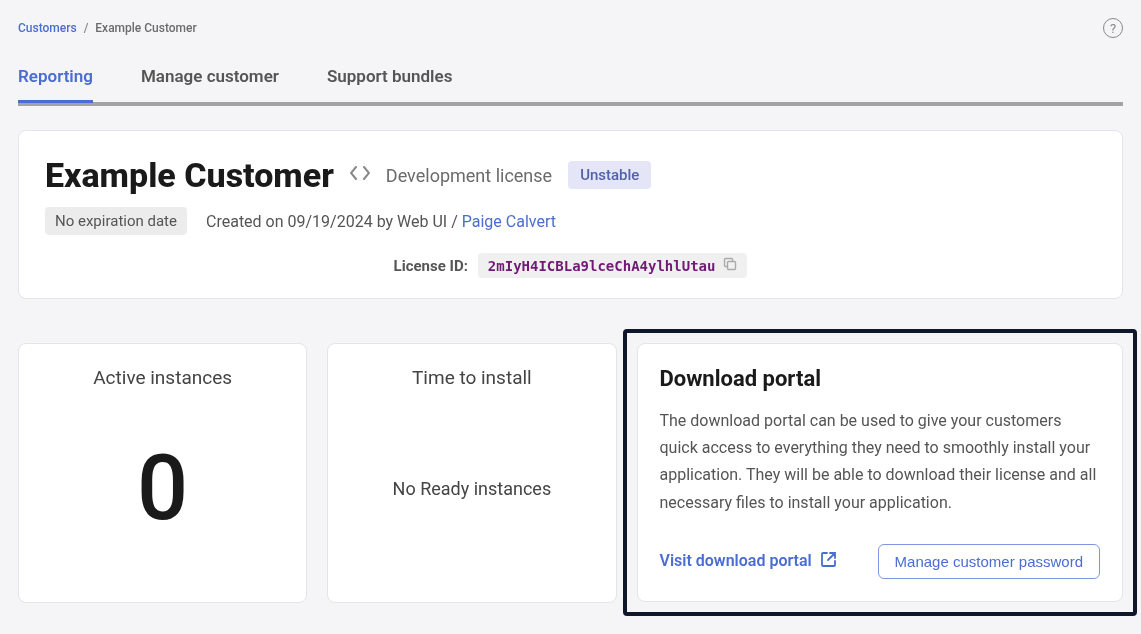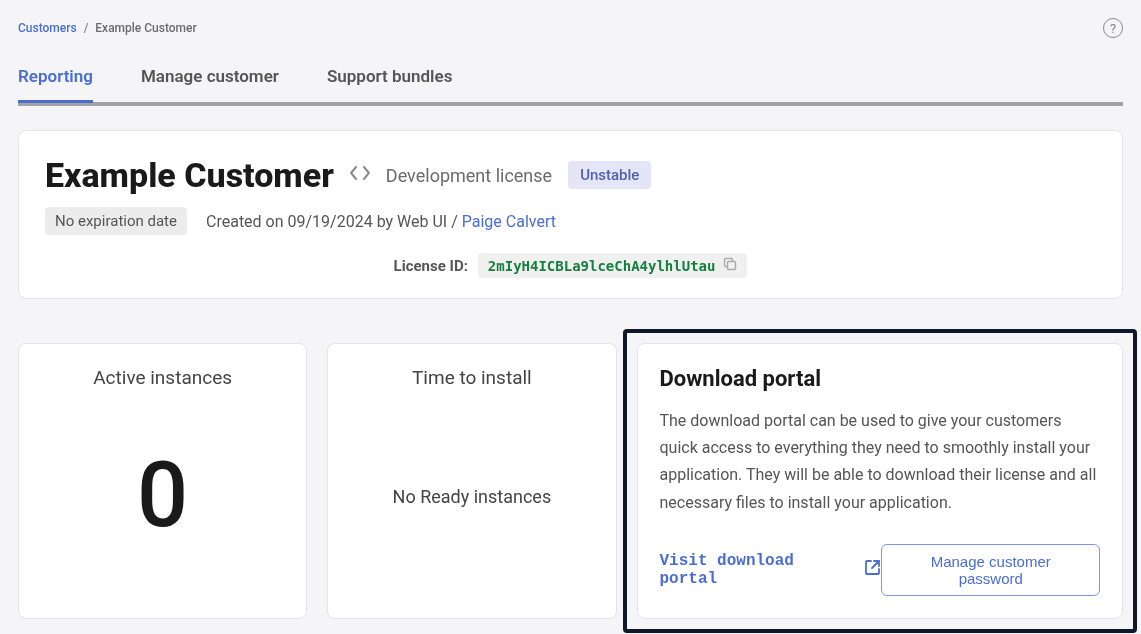--- a/index.html
+++ b/index.html
@@ -147,21 +147,21 @@
       font-size: 15px;
       color: #555;
       font-weight: bold;
     }
     .license-id-box {
       background: #f0f0f0;
       padding: 4px 10px;
       border-radius: 4px;
       font-family: ui-monospace, Menlo, Consolas, monospace;
       font-size: 14px;
-      color: #15803d;
+      color: #701a75;
       display: flex;
       align-items: center;
       gap: 8px;
     }
     .copy-icon {
       color: #aaa;
       cursor: pointer;
     }
     .cards-row {
       display: flex;
@@ -224,23 +224,21 @@
       display: flex;
       justify-content: space-between;
       align-items: center;
     }
     .visit-link {
       color: #4b6dd1;
       font-weight: 600;
       font-size: 16px;
       text-decoration: none;
       display: flex;
-      align-items: center;
       gap: 8px;
-      font-family: Liberation Mono, monospace;
     }
     .btn-outline2 {
       background: #fff;
       border: 1.5px solid #8296e0;
       color: #4b6dd1;
       padding: 8px 16px;
       border-radius: 6px;
       font-size: 15px;
       font-weight: 500;
       cursor: pointer;

